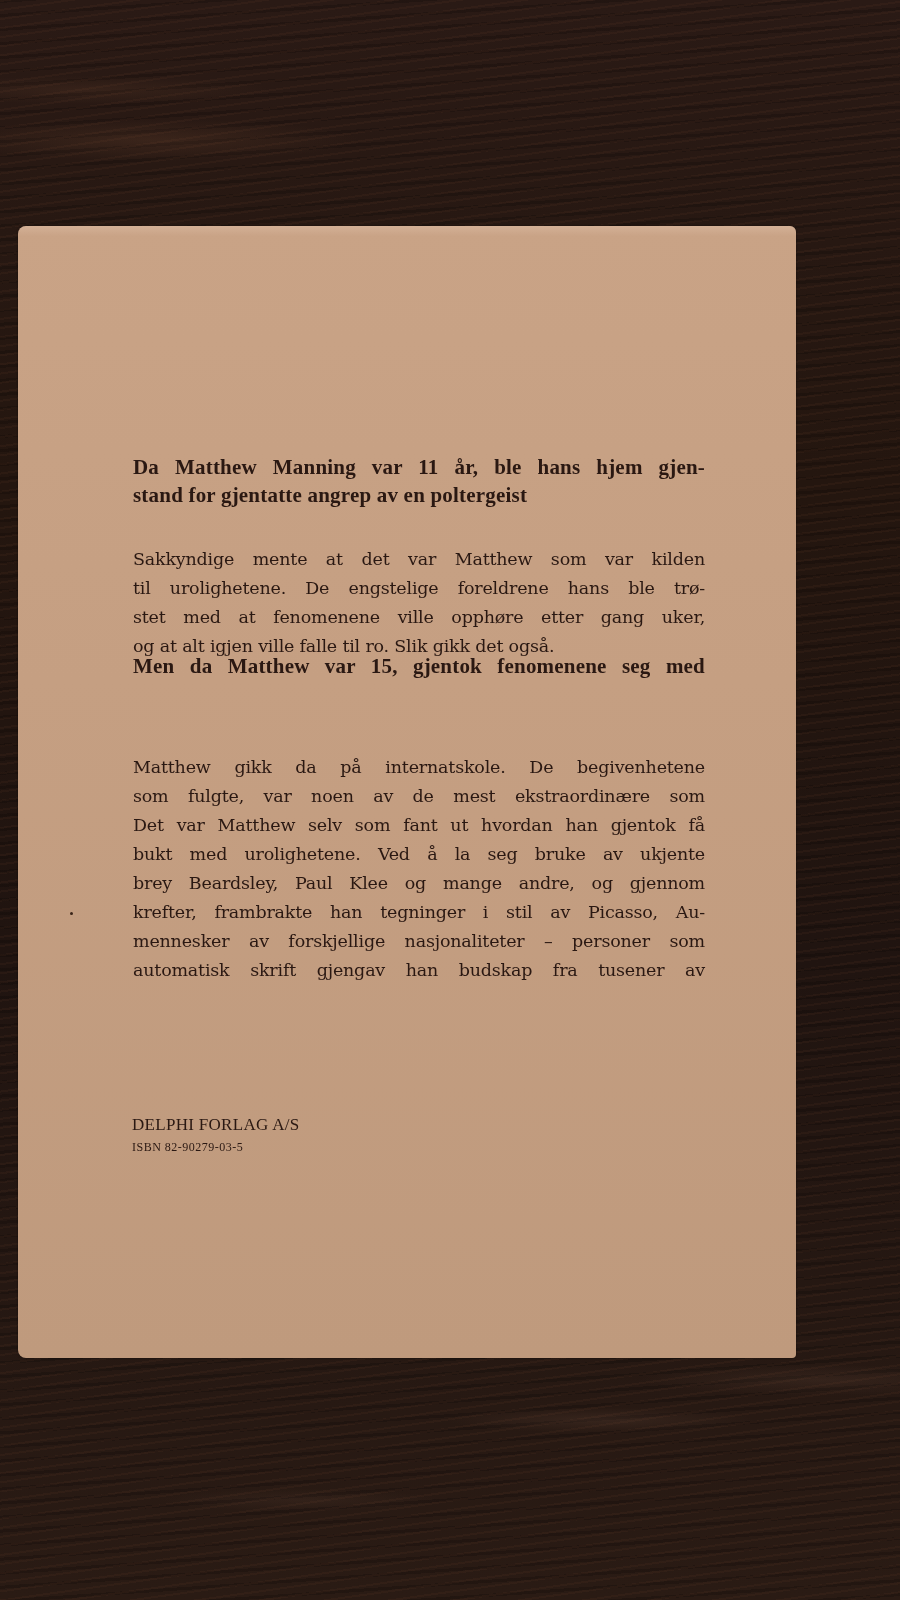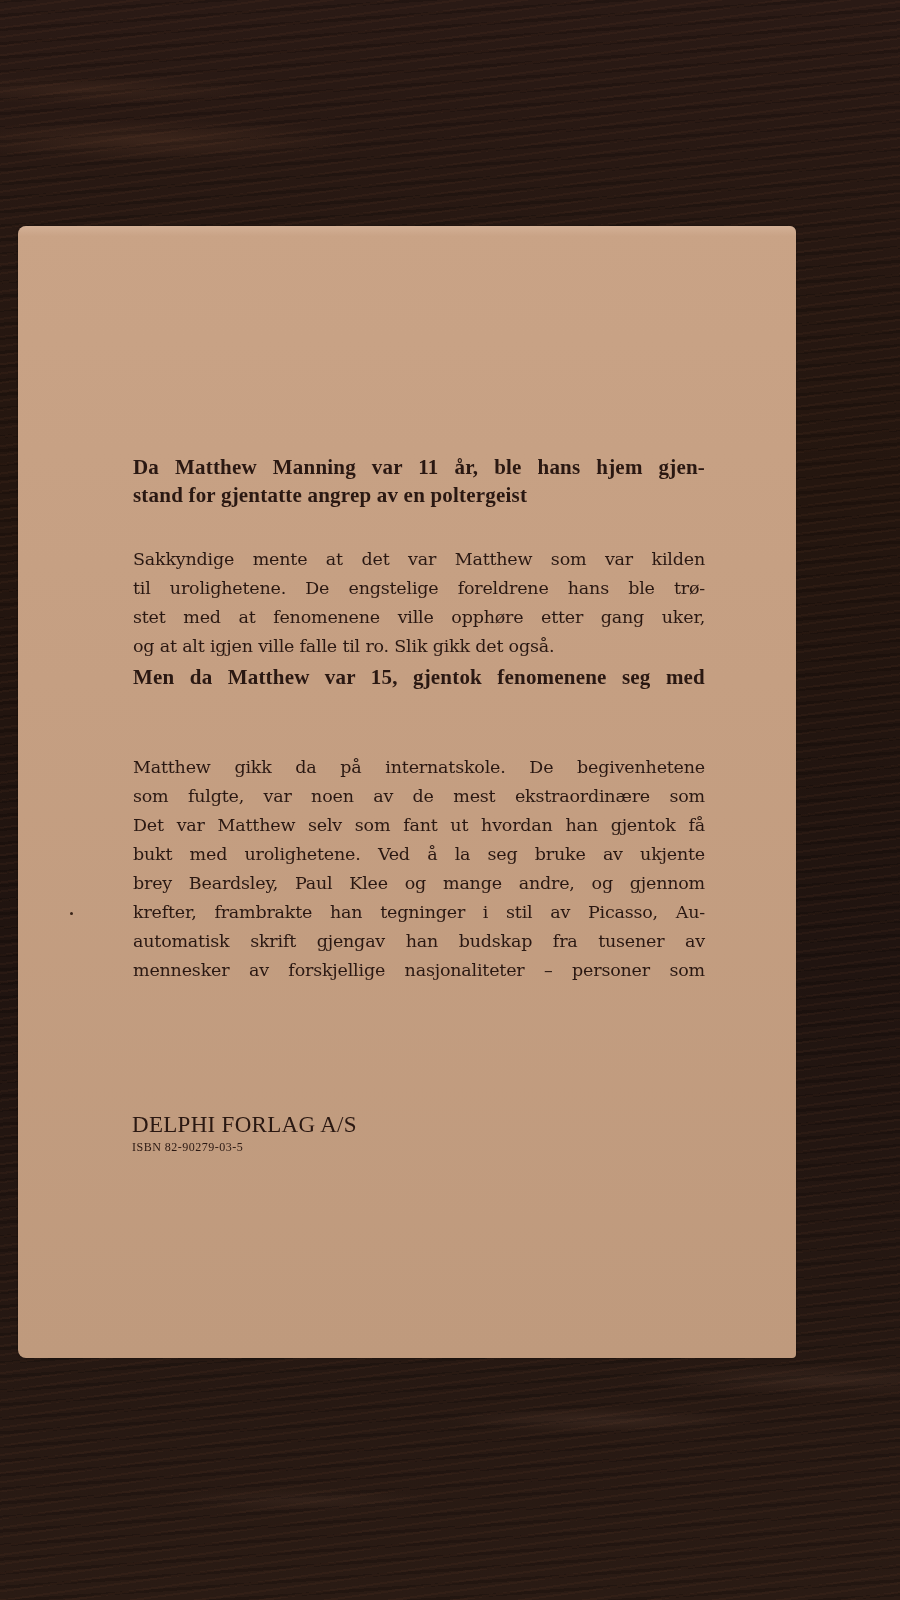--- a/index.html
+++ b/index.html
@@ -70,33 +70,33 @@
     }
     .p-normal {
       font-family: "DejaVu Serif", serif;
       font-size: 17.5px;
       line-height: 29px;
       margin: 0;
       letter-spacing: -0.2px;
     }
     .p1 { position: absolute; left: 0; top: 0; width: 572px; }
     .p2 { position: absolute; left: 0; top: 92px; width: 572px; }
-    .p3 { position: absolute; left: 0; top: 210px; width: 572px; }
+    .p3 { position: absolute; left: 0; top: 199px; width: 572px; }
     .p4 { position: absolute; left: 0; top: 300px; width: 572px; }
     .line { display: block; white-space: nowrap; }
     .justify { text-align-last: justify; text-align: justify; display: block; }
     .publisher {
       position: absolute;
       left: 132px;
       top: 1113px;
       color: #2a1812;
       font-family: "Liberation Serif", serif;
     }
     .pub-name {
-      font-size: 23px;
+      font-size: 17px;
       line-height: 24px;
       letter-spacing: 0.3px;
     }
     .isbn {
       font-size: 12px;
       line-height: 20px;
       letter-spacing: 0.5px;
     }
   </style>
 </head>
@@ -133,22 +133,22 @@
   </div>
 
   <div class="p4">
     <p class="p-normal">
       <span class="line justify">Matthew gikk da på internatskole. De begivenhetene</span>
       <span class="line justify">som fulgte, var noen av de mest ekstraordinære som</span>
       <span class="line justify">Det var Matthew selv som fant ut hvordan han gjentok få</span>
       <span class="line justify">bukt med urolighetene. Ved å la seg bruke av ukjente</span>
       <span class="line justify">brey Beardsley, Paul Klee og mange andre, og gjennom</span>
       <span class="line justify">krefter, frambrakte han tegninger i stil av Picasso, Au-</span>
+      <span class="line justify">mennesker av forskjellige nasjonaliteter – personer som</span>
       <span class="line justify">automatisk skrift gjengav han budskap fra tusener av</span>
-      <span class="line justify">mennesker av forskjellige nasjonaliteter – personer som</span>
     </p>
   </div>
 </div>
 
 <div class="publisher">
   <div class="pub-name">DELPHI FORLAG A/S</div>
   <div class="isbn">ISBN 82-90279-03-5</div>
 </div>
 
 </body></html>

